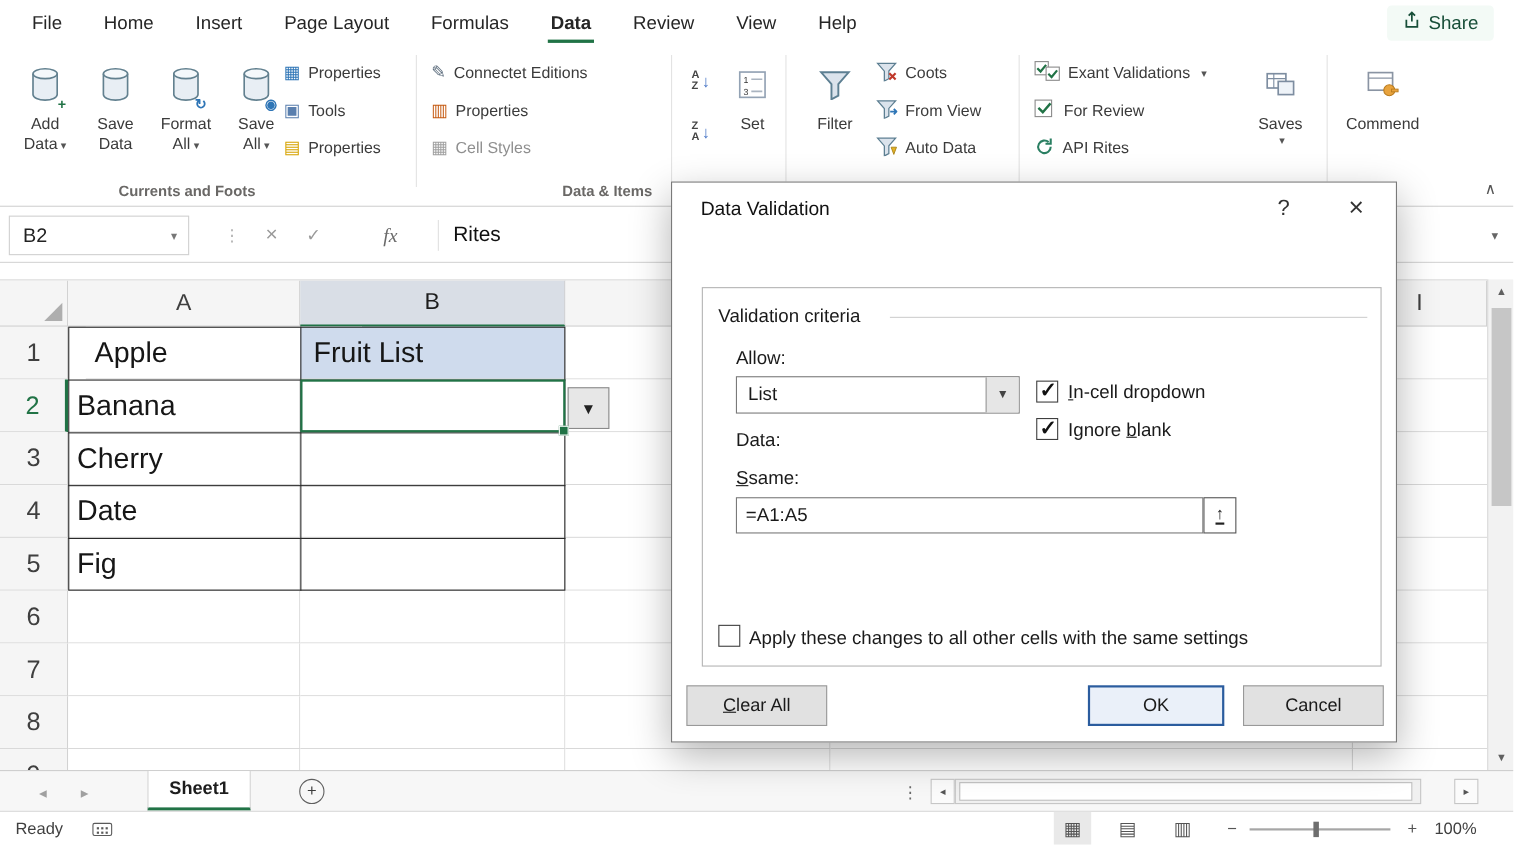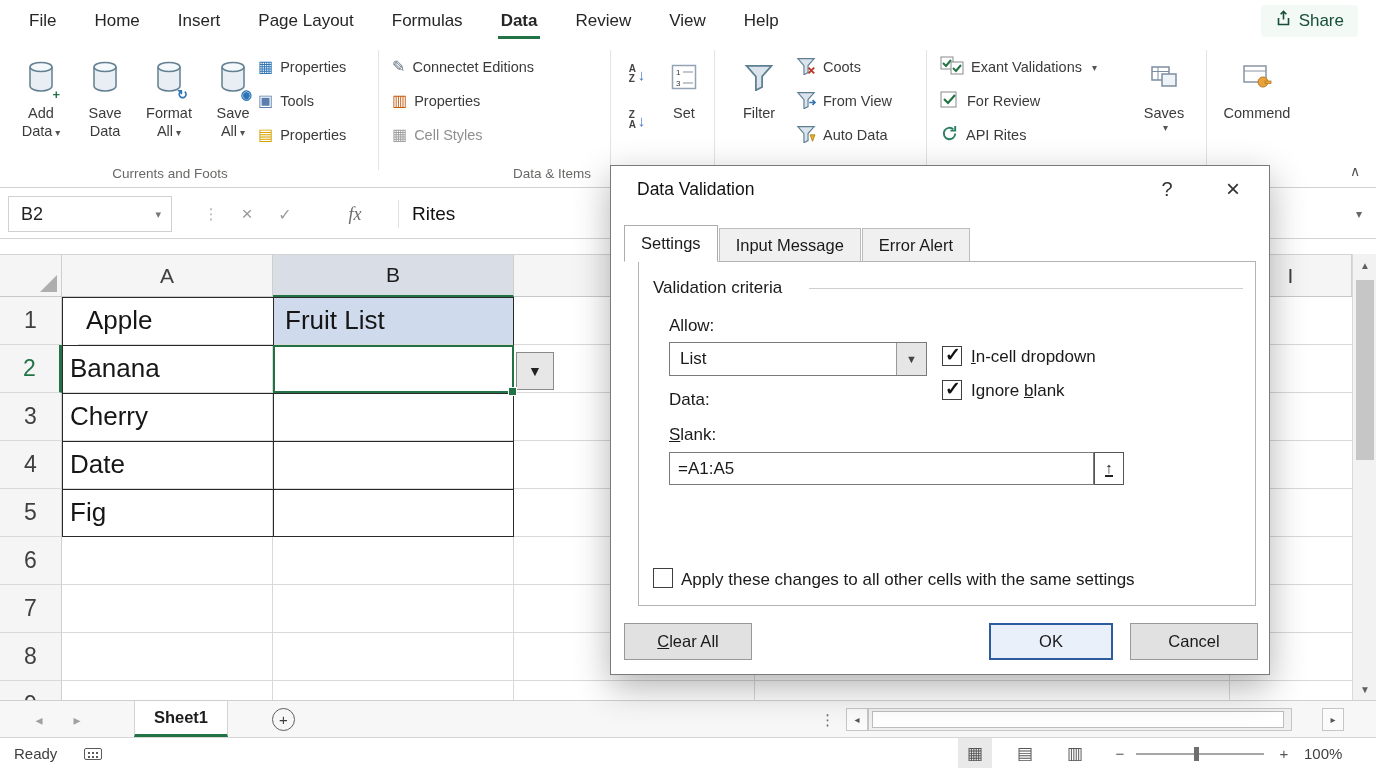--- a/index.html
+++ b/index.html
@@ -25,21 +25,21 @@
     border-bottom:1px solid #d1d1d1; }
   .rbig { position:absolute; top:8px; height:122px; display:flex; flex-direction:column;
     align-items:center; font-size:14.5px; color:#3b3b3b; text-align:center; }
   .ricon { height:54px; display:flex; align-items:center; justify-content:center; position:relative; }
   .rlabel { line-height:18px; white-space:nowrap; }
   .dd { font-size:10px; color:#555; margin-left:3px; }
   .rsmall { position:absolute; height:30px; display:flex; align-items:center; gap:7px;
     font-size:14.5px; color:#3b3b3b; white-space:nowrap; }
   .rsmall.disabled { color:#8f8f8f; }
   .si { font-size:16px; line-height:16px; }
-  .gl { position:absolute; top:124px; font-size:13.5px; color:#6a6866; text-align:center; }
+  .gl { position:absolute; top:124px; font-size:13.5px; color:#6a6866; text-align:center;font-weight:bold; }
   .vdiv { position:absolute; top:8px; height:120px; border-left:1px solid #e3e3e3; }
   .badge { position:absolute; right:-4px; bottom:2px; font-size:13px; font-weight:700; }
   .sortbtn { position:absolute; left:616px; width:42px; height:36px; display:flex;
     align-items:center; justify-content:center; gap:2px; }
   .sletters { font-size:10px; font-weight:700; line-height:10px; color:#444; }
   .sarrow { font-size:15px; color:#4472c4; }
   .collapse-ribbon { position:absolute; left:1342px; top:118px; width:26px; height:22px;
     display:flex; align-items:center; justify-content:center; color:#555; font-size:14px; }
 
   
@@ -508,44 +508,39 @@
     </div>
     <div class="sb-item" style="left:1272px;width:24px;justify-content:center;color:#555">+</div>
     <div class="sb-item" style="left:1304px">100%</div>
   </div>
 
   <div class="dialog">
     <div class="dlg-title">Data Validation</div>
     <div class="dlg-sys" style="right:84px">?</div>
     <div class="dlg-sys" style="right:18px;font-size:24px">×</div>
 
-    <div class="dlg-tabs">
-      <div class="tab active">Settings</div>
-      <div class="tab">Input Message</div>
-      <div class="tab">Error Alert</div>
-    </div>
 
     <div class="dlg-panel">
       <div class="p-label" style="left:14px;top:16px">Validation criteria</div>
       <div class="p-rule"></div>
 
       <div class="p-label" style="left:30px;top:54px">Allow:</div>
       <div class="combo">
         <span class="val">List</span>
         <span class="cbtn">▼</span>
       </div>
 
       <span class="cb checked" style="left:303px;top:84px"></span>
       <span class="cblabel" style="left:332px;top:85px"><span></span><u>I</u><span>n-cell dropdown</span></span>
 
       <span class="cb checked" style="left:303px;top:118px"></span>
       <span class="cblabel" style="left:332px;top:119px"><span>Ignore </span><u>b</u><span>lank</span></span>
 
       <div class="p-label" style="left:30px;top:128px">Data:</div>
-      <div class="p-label" style="left:30px;top:163px"><u>S</u><span>lank:</span></div>
+      <div class="p-label" style="left:30px;top:163px"><u>S</u><span>same:</span></div>
 
       <input class="src-input" value="=A1:A5" style="">
       <div class="range-btn">
           <span>↑</span>
         </div>
 
       <span class="cb" style="left:14px;top:306px"></span>
       <span class="cblabel" style="left:42px;top:308px">Apply these changes to all other cells with the same settings</span>
     </div>
 

